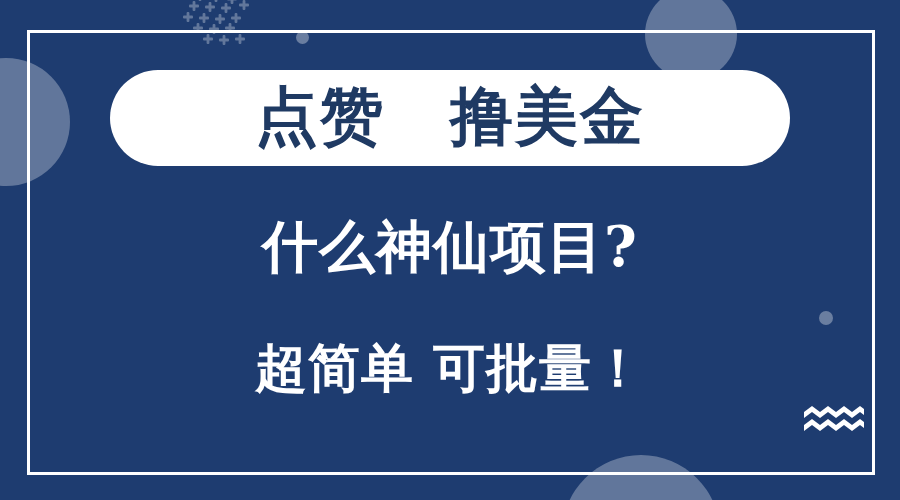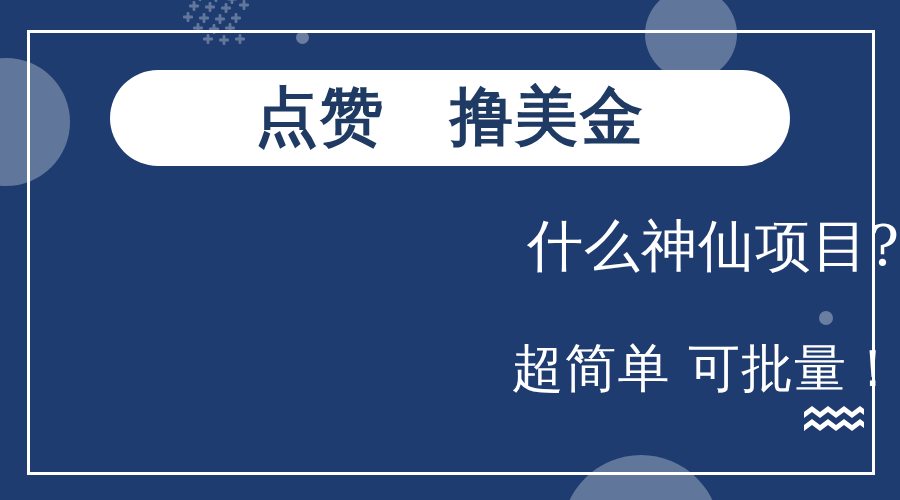--- a/index.html
+++ b/index.html
@@ -126,24 +126,24 @@
     line-height: 1;
     letter-spacing: 2px;
     white-space: pre;
     transform: translateY(-2px);
   }
 
   .subtitle {
     position: absolute;
     left: 0;
     right: 0;
-    text-align: right;
+    text-align: center;
     color: #ffffff;
     font-family: "DejaVu Serif", "Liberation Serif", serif;
-    font-weight: 400;
+    font-weight: 700;
     line-height: 1;
     white-space: pre;
   }
   .subtitle-1 {
     top: 218px;
     font-size: 56px;
     letter-spacing: 1px;
   }
   .subtitle-2 {
     top: 342px;

